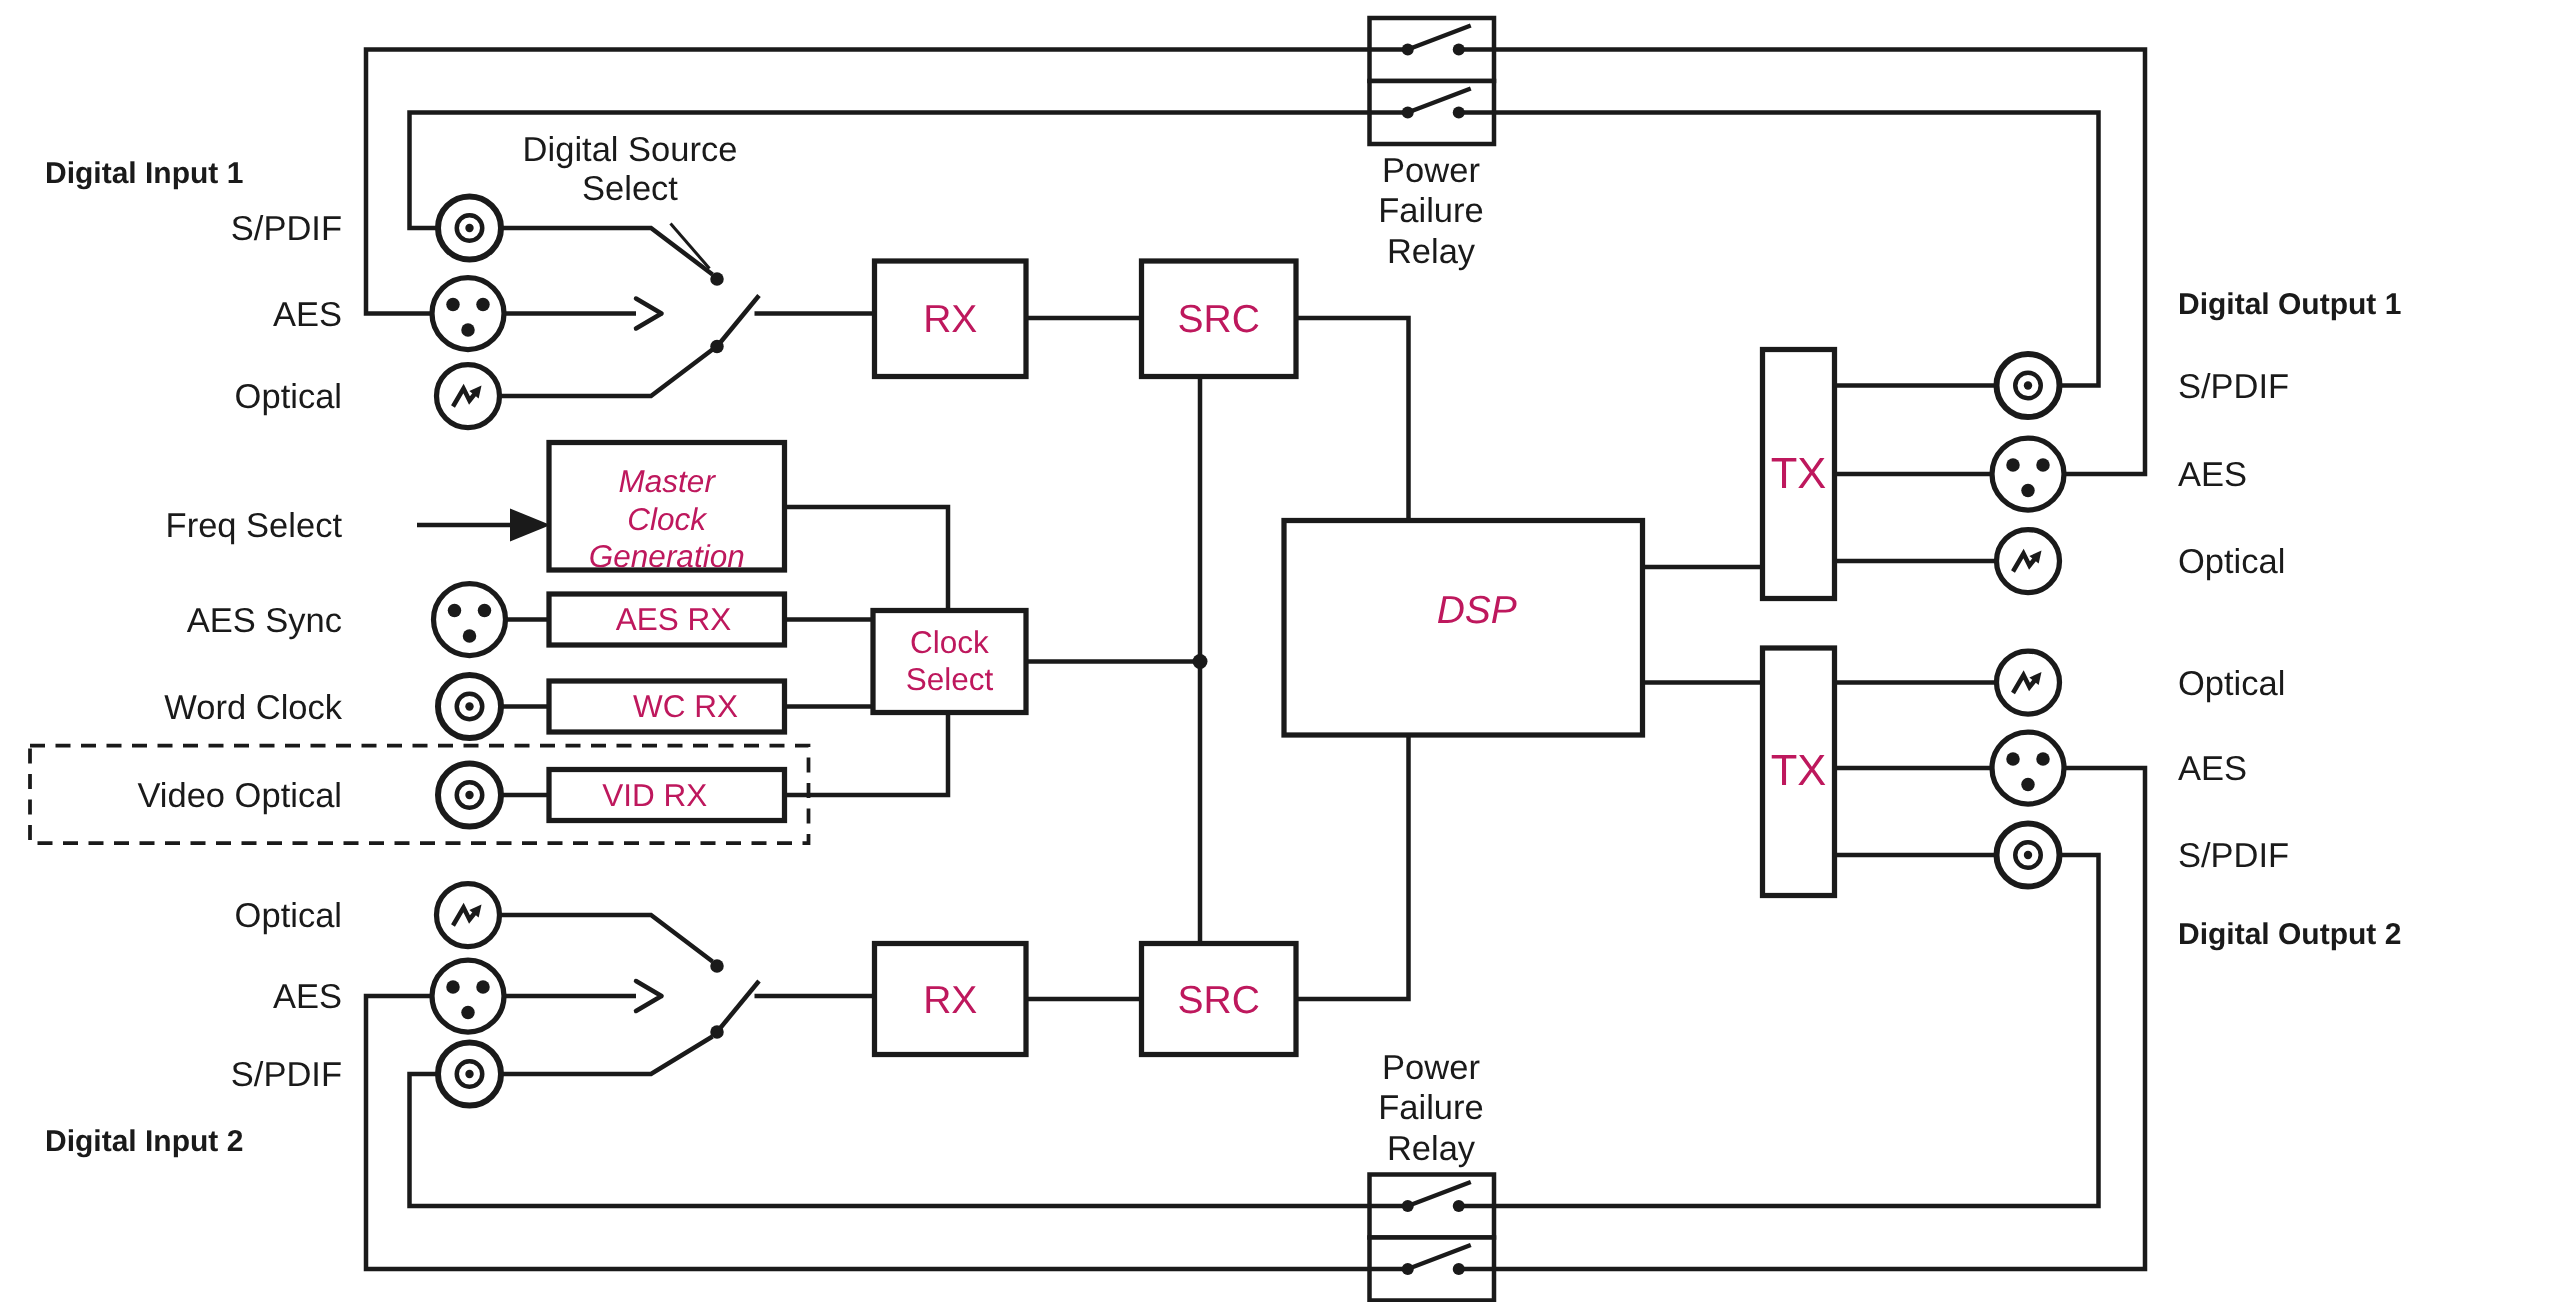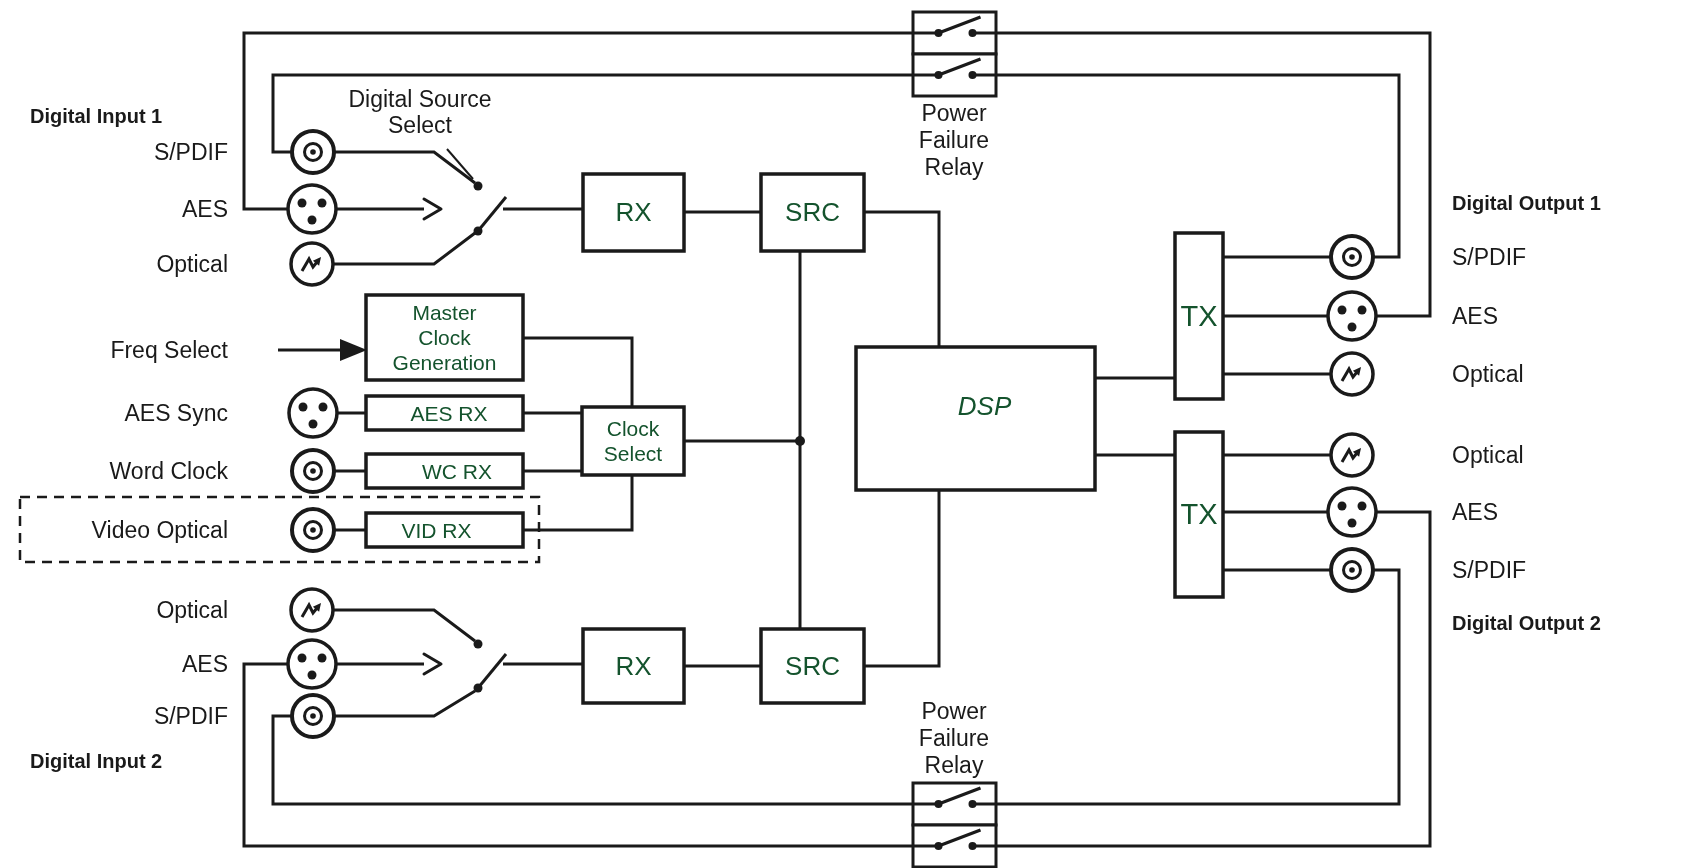--- a/index.html
+++ b/index.html
@@ -30,21 +30,21 @@
     white-space: pre-line;
     text-align: center;
   }
   .box-label {
     position: absolute;
     display: flex;
     align-items: center;
     justify-content: center;
     text-align: center;
     white-space: pre-line;
-    color: #14532d;
+    color: #be185d;
     font-size: 26px;
     line-height: 29px;
   }
   .box-label.small { font-size: 21px; line-height: 25px; }
   .box-label.tx { font-size: 29px; }
 </style>
 </head>
 <body>
 
 <div id="stage">
@@ -214,21 +214,21 @@
   <div class="lbl" style="left:1452px; top:244px;">S/PDIF</div>
   <div class="lbl" style="left:1452px; top:303px;">AES</div>
   <div class="lbl" style="left:1452px; top:361px;">Optical</div>
   <div class="lbl" style="left:1452px; top:442px;">Optical</div>
   <div class="lbl" style="left:1452px; top:499px;">AES</div>
   <div class="lbl" style="left:1452px; top:557px;">S/PDIF</div>
   <div class="lbl bold" style="left:1452px; top:610px;">Digital Output 2</div>
 
   <div class="box-label" style="left:583px; top:174px; width:101px; height:77px;">RX</div>
   <div class="box-label" style="left:761px; top:174px; width:103px; height:77px;">SRC</div>
-  <div class="box-label small" style="left:366px; top:295px; width:157px; height:85px;">Master
+  <div class="box-label small" style="left:366px; top:295px; width:157px; height:102px;font-style:italic;">Master
 Clock
 Generation</div>
   <div class="box-label small" style="left:366px; top:396px; width:166px; height:34px;">AES RX</div>
   <div class="box-label small" style="left:366px; top:454px; width:182px; height:34px;">WC RX</div>
   <div class="box-label small" style="left:366px; top:513px; width:141px; height:34px;">VID RX</div>
   <div class="box-label small" style="left:582px; top:407px; width:102px; height:68px;">Clock
 Select</div>
   <div class="box-label" style="left:856px; top:335px; width:257px; height:143px;font-style:italic;">DSP</div>
   <div class="box-label tx" style="left:1175px; top:233px; width:48px; height:166px;">TX</div>
   <div class="box-label tx" style="left:1175px; top:432px; width:48px; height:165px;">TX</div>

